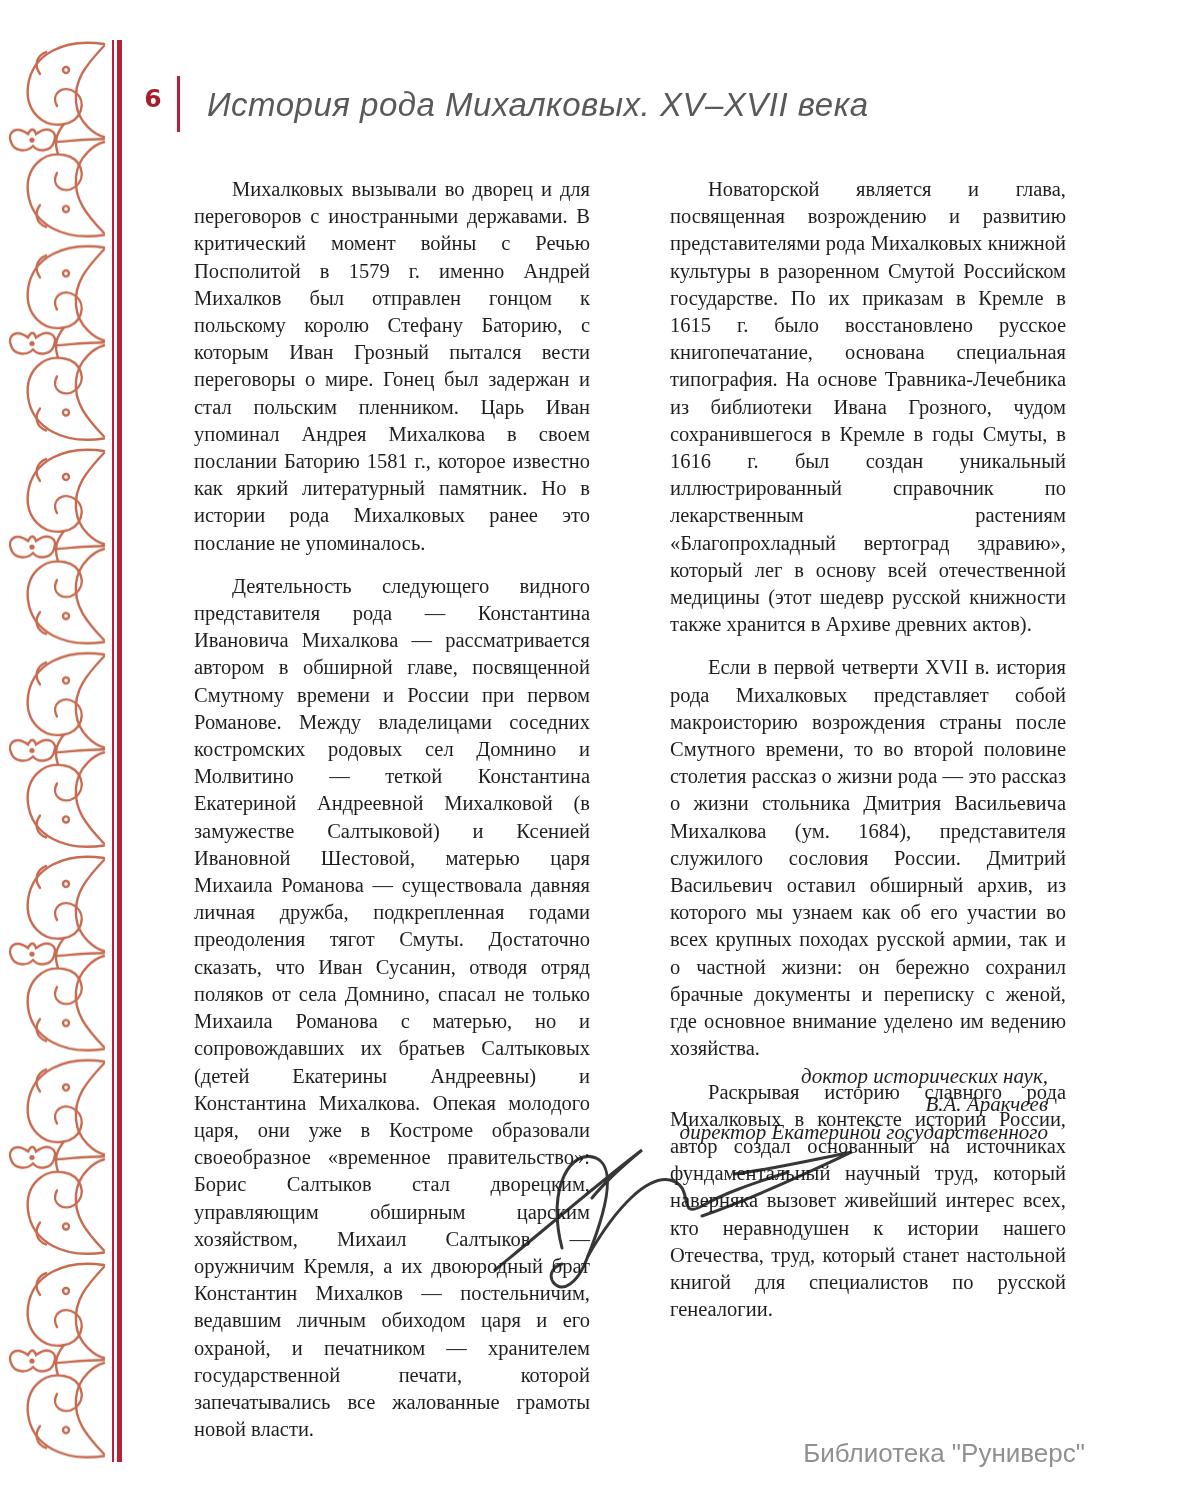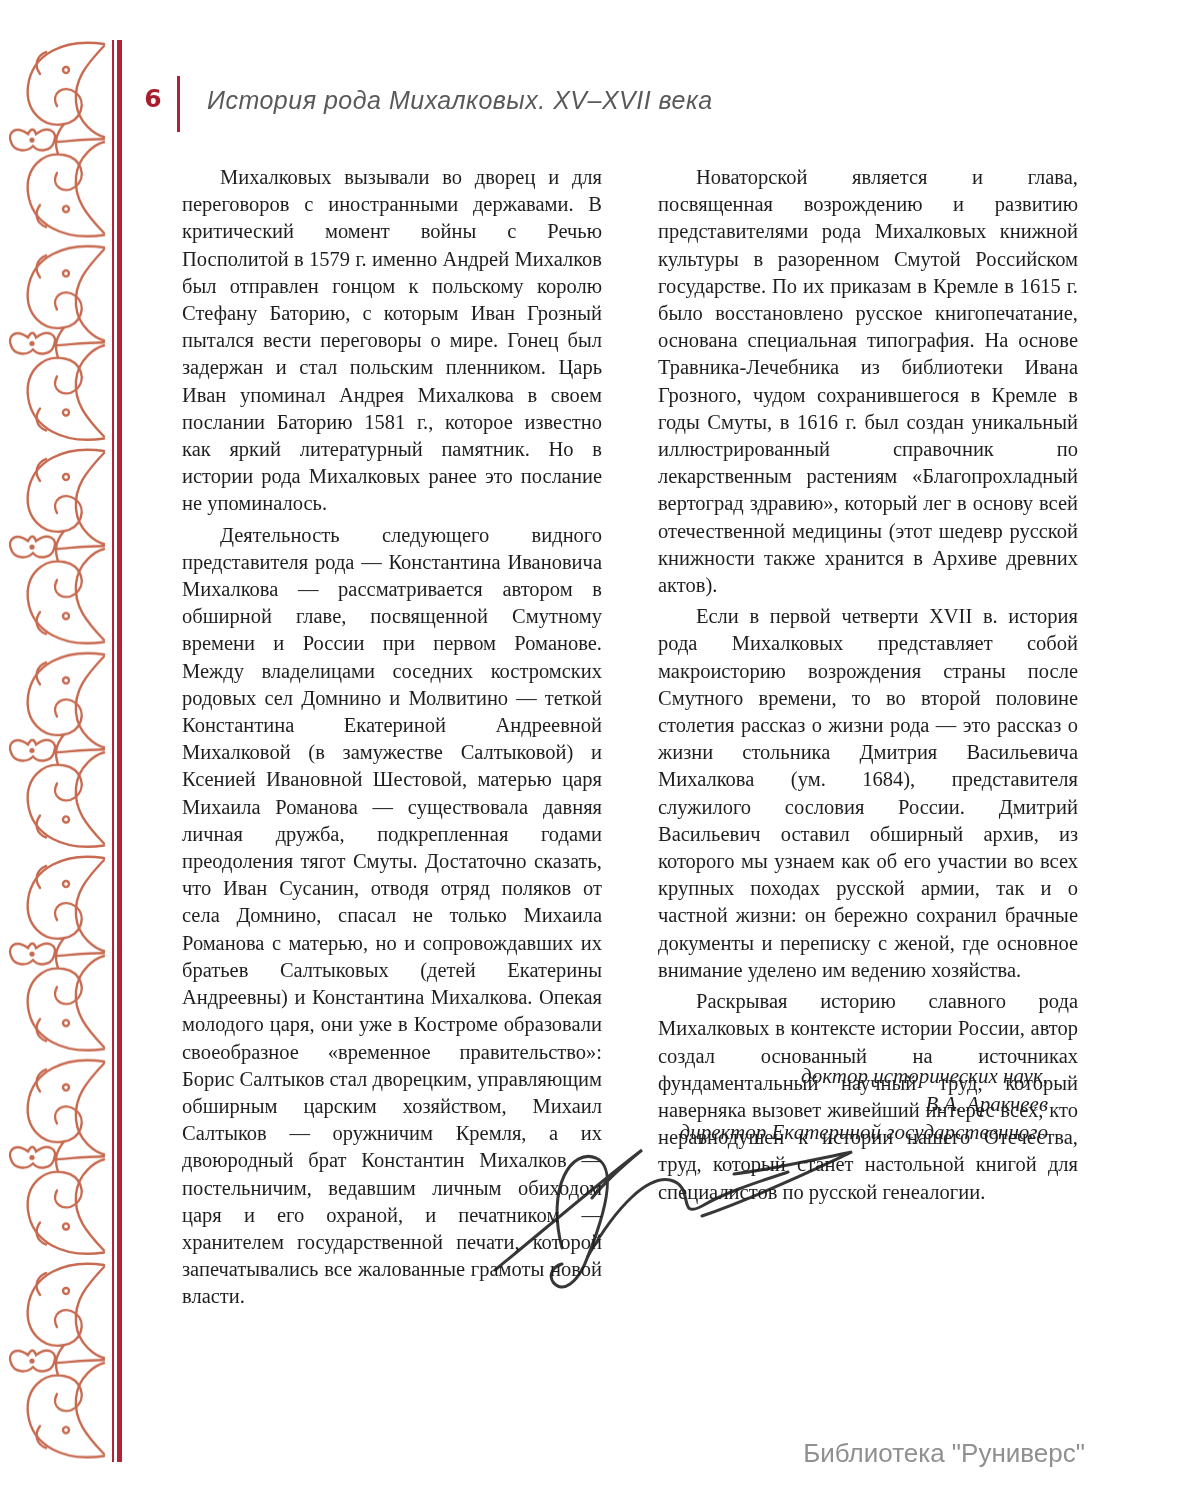--- a/index.html
+++ b/index.html
@@ -12,31 +12,31 @@
   .vline-thin{position:absolute;left:112px;top:40px;width:2px;height:1422px;background:#b52238;}
   .vline-thick{position:absolute;left:117px;top:40px;width:5px;height:1422px;background:#b52238;}
   
   .page-number{
     position:absolute;left:136px;top:84px;width:34px;text-align:center;
     font-family:"DejaVu Sans", sans-serif;font-weight:bold;font-size:25px;color:#a81c2c;
   }
   .header-divider{position:absolute;left:177px;top:76px;width:3px;height:56px;background:#b52238;}
   .header-title{
     position:absolute;left:207px;top:86px;width:800px;
-    font-family:"Liberation Sans", sans-serif;font-style:italic;font-size:25px;
+    font-family:"Liberation Sans", sans-serif;font-style:italic;font-size:33px;
     color:#595959;letter-spacing:0.5px;
   }
   
   .column{
     position:absolute;top:160px;width:428px;
     font-size:20.5px;line-height:27.2px;color:#1e1e1e;text-align:justify;
   }
   .column-left{left:178px;}
   .column-right{left:654px;}
-  .column p{margin:4px;text-indent:38px;}
+  .column p{margin:16px;text-indent:38px;}
   
   .signature-block{
     position:absolute;left:500px;top:1062px;width:548px;
     font-size:21px;line-height:28px;color:#1e1e1e;font-style:italic;text-align:right;
   }
   .signature-svg{position:absolute;left:420px;top:1120px;}
   
   .footer-watermark{
     position:absolute;right:115px;top:1438px;
     font-family:"Liberation Sans", sans-serif;font-size:26px;color:#909090;

